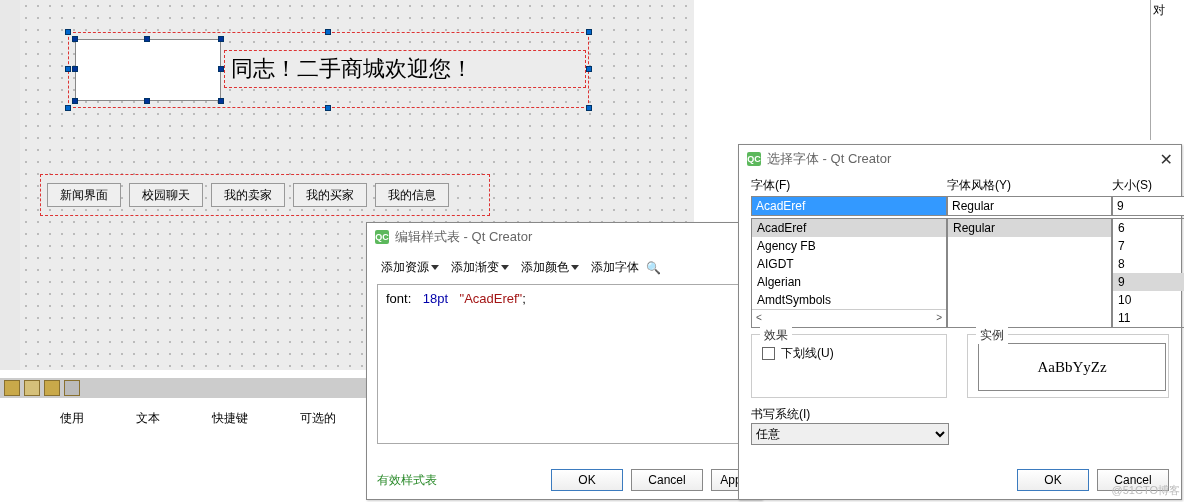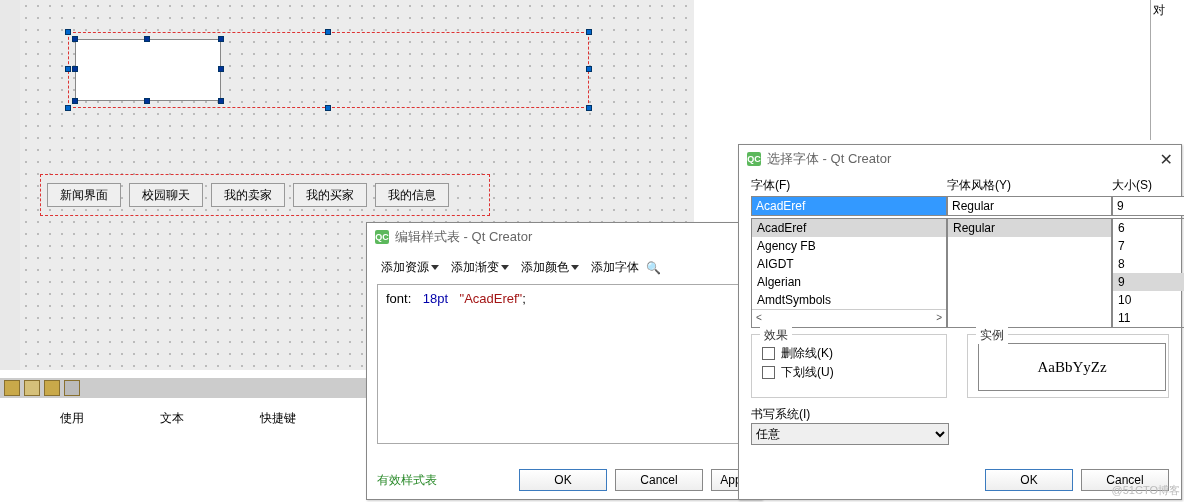--- a/index.html
+++ b/index.html
@@ -26,39 +26,39 @@
   font-family: SimSun, serif; color: #000; display: flex; align-items: center; }
 
 .btn-group { position: absolute; left: 40px; top: 174px; width: 450px; height: 42px; border: 1px dashed #d33; padding: 8px 6px; display: flex; gap: 8px; }
 .form-btn { background: #efefef; border: 1px solid #999; font-size: 12px; padding: 3px 12px; cursor: default; }
 
 
 .tool-strip { position: absolute; left: 0; top: 378px; width: 694px; height: 20px; background: #ccc; display: flex; align-items: center; gap: 4px; padding-left: 4px; }
 .tool-strip .ic { width: 16px; height: 16px; background: #c9a94a; border: 1px solid #887030; }
 .tool-strip .ic.wr { background: #d5c07a; } .tool-strip .ic.hm { background: #bbb; }
 
-.tab-headers { position: absolute; left: 0; top: 410px; width: 694px; display: flex; gap: 76px; padding-left: 60px; font-size: 12px; }
+.tab-headers { position: absolute; left: 0; top: 410px; width: 694px; display: flex; gap: 52px; padding-left: 60px; font-size: 12px; }
 
 
 .dlg { position: absolute; background: #fff; border: 1px solid #888; box-shadow: 1px 1px 2px rgba(0,0,0,0.2); }
 .dlg-title { height: 28px; display: flex; align-items: center; padding: 0 8px; color: #666; font-size: 13px; }
 .qc-ico { width: 14px; height: 14px; background: #5cb85c; border-radius: 2px; margin-right: 6px; display: inline-flex; align-items: center; justify-content: center; color: #fff; font-size: 9px; font-weight: bold; }
 
 .dlg-style { left: 366px; top: 222px; width: 396px; height: 278px; }
 .tb-row { display: flex; gap: 4px; padding: 6px 10px; align-items: flex-end; }
 .tb-btn { font-size: 12px; padding: 2px 4px; display: flex; align-items: center; gap: 2px; }
 .arrow-dn { width: 0; height: 0; border-left: 4px solid transparent; border-right: 4px solid transparent; border-top: 5px solid #333; }
 .editor { border: 1px solid #aaa; margin: 0 10px; height: 160px; padding: 6px 8px; font-family: Consolas, monospace; font-size: 13px; background: #fff; }
 .editor span.fkey { color:#000; }
 .editor span.sz { color:#00a; }
 .editor span.q { color:#a31515; }
 
 .dlg-style .footer { position: absolute; bottom: 8px; left: 10px; right: 10px; display: flex; align-items: center; }
 .valid-lbl { color: #2a8a2a; font-size: 12px; }
-.dlg-btn { border: 1px solid #888; background: linear-gradient(#fff,#eee); font-size: 12px; padding: 3px 0; width: 88px; margin-left: 8px; text-align: center; }
+.dlg-btn { border: 1px solid #888; background: linear-gradient(#fff,#eee); font-size: 12px; padding: 3px 0; width: 72px; margin-left: 8px; text-align: center; }
 .dlg-btn.primary { border: 1px solid #3b7bbf; }
 
 
 .dlg-font { left: 738px; top: 144px; width: 444px; height: 356px; }
 .dlg-font .dlg-title { justify-content: space-between; }
 .close-x { font-size: 16px; color: #333; }
 .font-cols { display: flex; padding: 4px 12px 0 12px; }
 .col { display: flex; flex-direction: column; }
 .col-f { flex: 0 0 196px; } .col-s { flex: 0 0 120px; } .col-z { flex: 0 0 70px; }
 .col label { font-size: 12px; margin-bottom: 2px; }
@@ -106,20 +106,21 @@
       <div class="handle h-tm"></div>
       <div class="handle h-tr"></div>
       <div class="handle h-ml"></div>
       <div class="handle h-mr"></div>
       <div class="handle h-bl"></div>
       <div class="handle h-bm"></div>
       <div class="handle h-br"></div>
     </div>
   </div>
 
+  <div class="title-label">同志！二手商城欢迎您！</div>
 
   <div class="btn-group">
     <button class="form-btn">新闻界面</button>
     <button class="form-btn">校园聊天</button>
     <button class="form-btn">我的卖家</button>
     <button class="form-btn">我的买家</button>
     <button class="form-btn">我的信息</button>
   </div>
 </div>
 
@@ -215,24 +216,20 @@
         <div class="item">11</div>
       </div>
     </div>
   </div>
 
   <div class="fx-row">
     <div class="fx-group" style="flex:0 0 196px">
       <span class="legend">效果</span>
       <div class="chk">
           <span class="box"></span>
-          <span>删除线(K)</span>
-        </div>
-      <div class="chk">
-          <span class="box"></span>
           <span>下划线(U)</span>
         </div>
     </div>
     <div class="fx-group">
       <span class="legend">实例</span>
       <div class="sample-box">AaBbYyZz</div>
     </div>
   </div>
 
   <div class="ws-row">

